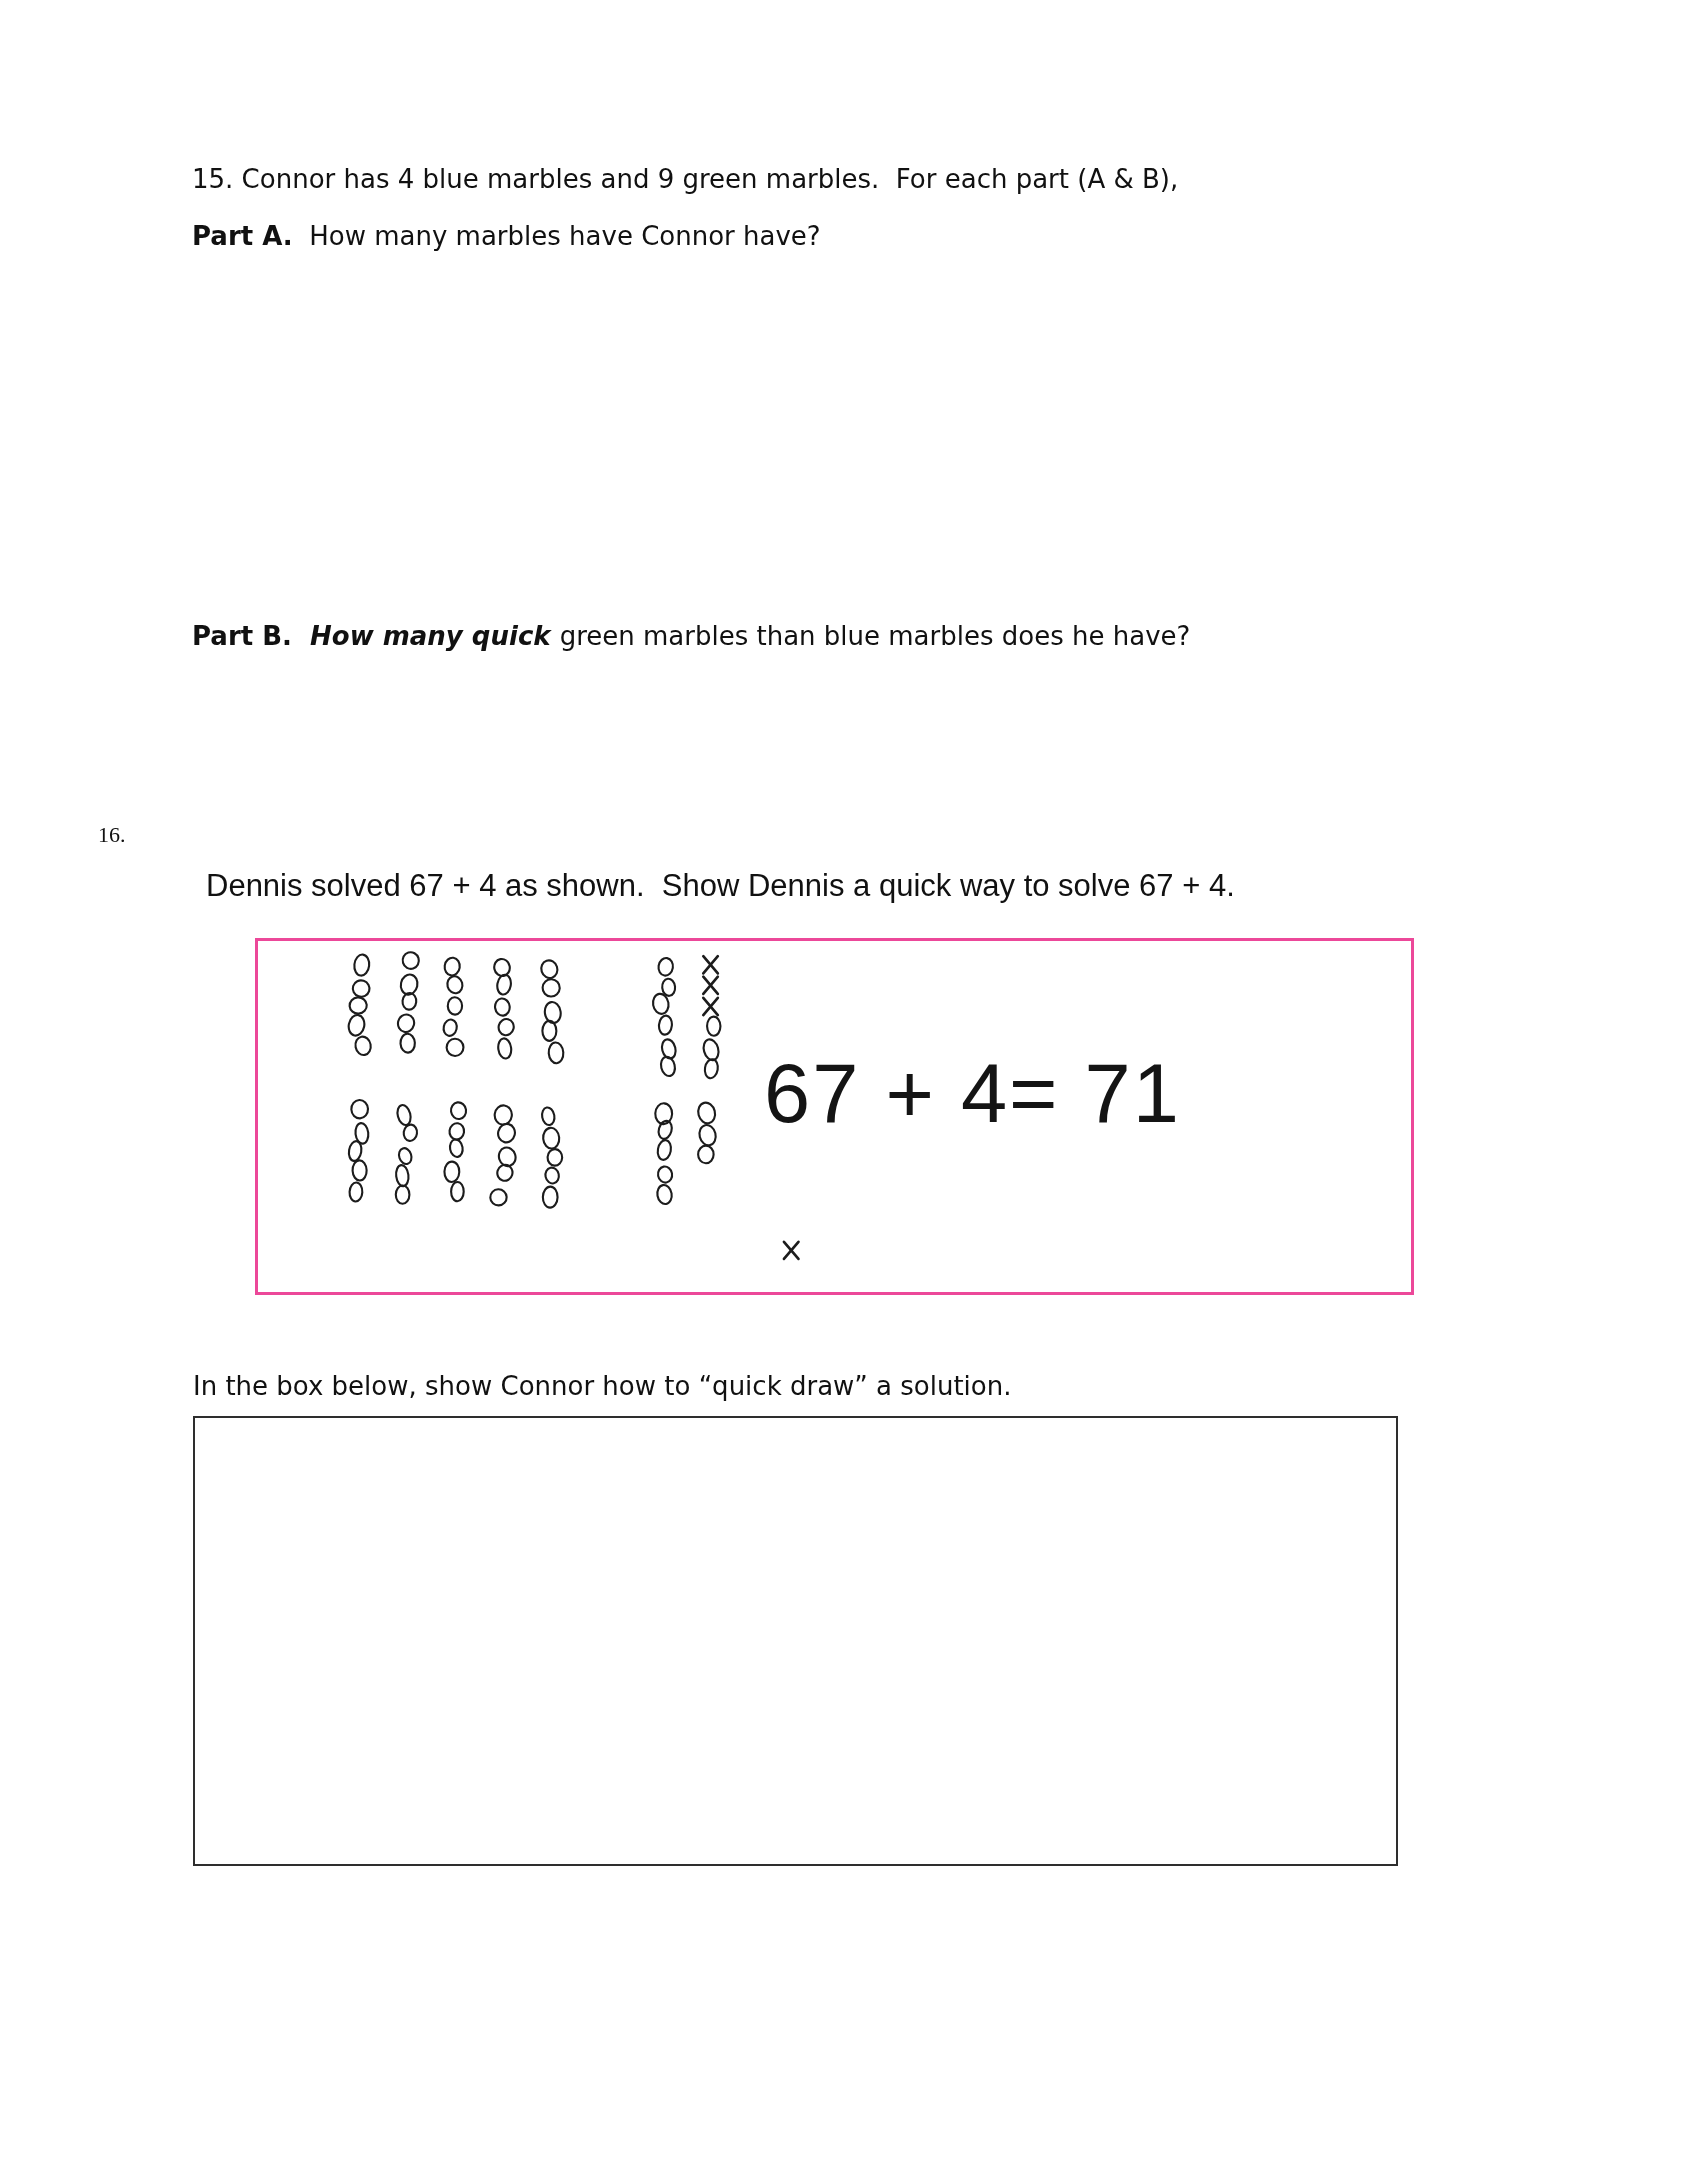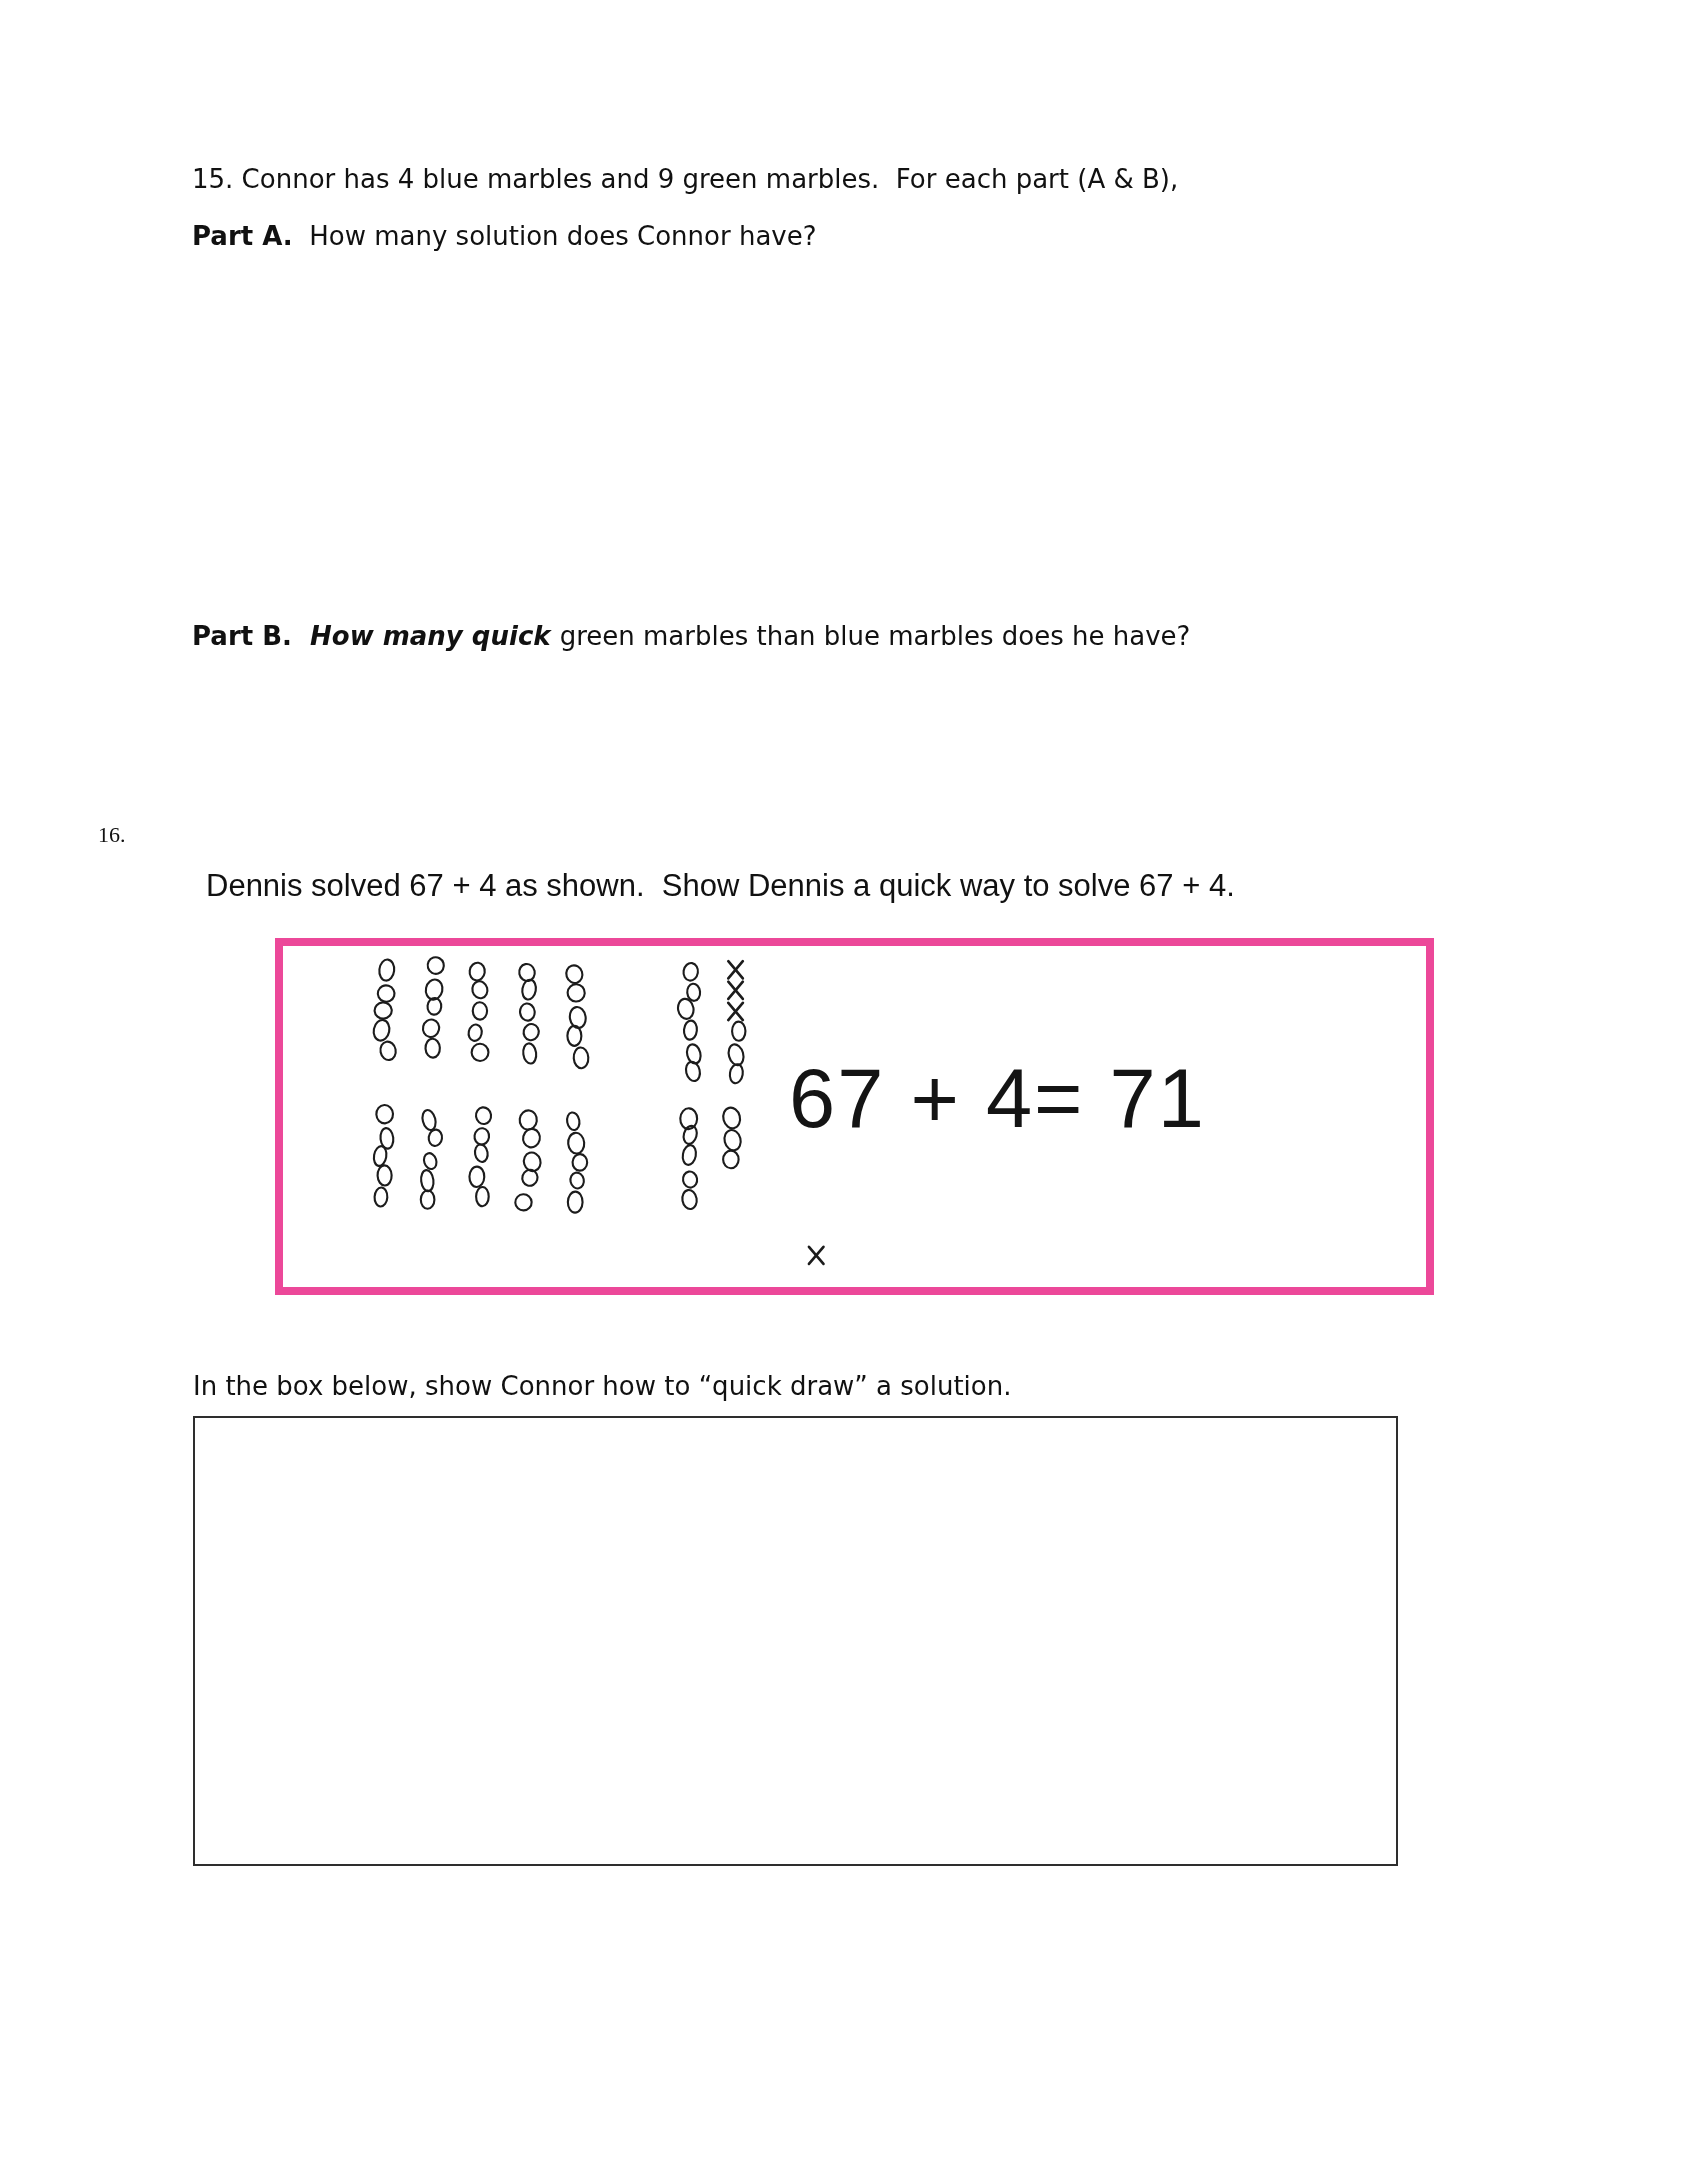--- a/index.html
+++ b/index.html
@@ -22,23 +22,22 @@
     font-family: "Liberation Serif", serif;
     font-size: 22px;
     white-space: pre;
   }
   .arial-line {
     font-family: "Liberation Sans", sans-serif;
     font-size: 31px;
     white-space: pre;
   }
   .drawing-box {
-    border: 8px solid #ec4899;
+    border: 3px solid #ec4899;
     background: #ffffff;
-    margin-left: 20px;
   }
   .drawing-box svg { display: block; }
   .equation {
     position: absolute;
     left: 506px;
     top: 105px;
     font-family: "Liberation Sans", sans-serif;
     font-size: 83px;
     letter-spacing: 2px;
     color: #141414;
@@ -49,21 +48,21 @@
     background: #ffffff;
   }
 </style>
 </head>
 <body>
 
 <div class="page">
 
   <div class="abs q15-block" style="left:192px; top:151px; width:1422px;">
     <div class="line">15. Connor has 4 blue marbles and 9 green marbles.  For each part (A &amp; B),</div>
-    <div class="line"><span class="b">Part A.</span><span>  How many solution does Connor have?</span></div>
+    <div class="line"><span class="b">Part A.</span><span>  How many marbles have Connor have?</span></div>
   </div>
 
   <div class="abs" style="left:192px; top:311px; width:1224px; height:284px;"></div>
 
   <div class="abs line" style="left:192px; top:621px;"><span class="b">Part B.</span><span class="bi">  How many quick </span><span>green marbles than blue marbles does he have?</span></div>
 
   <div class="abs" style="left:192px; top:681px; width:1224px; height:132px;"></div>
 
   <div class="abs serif-num" style="left:98px; top:822px;">16.</div>
 

